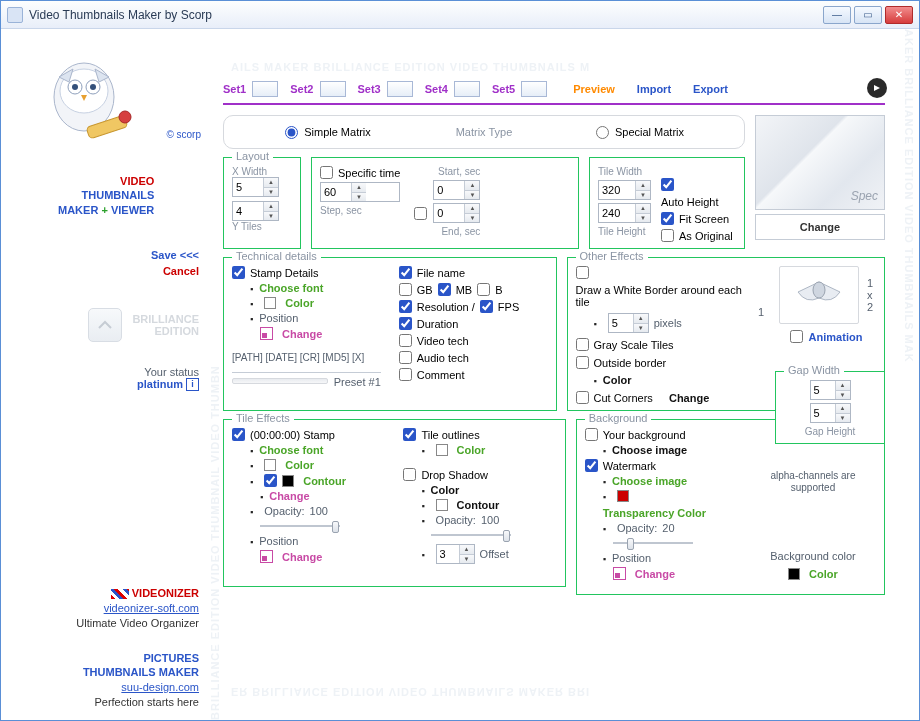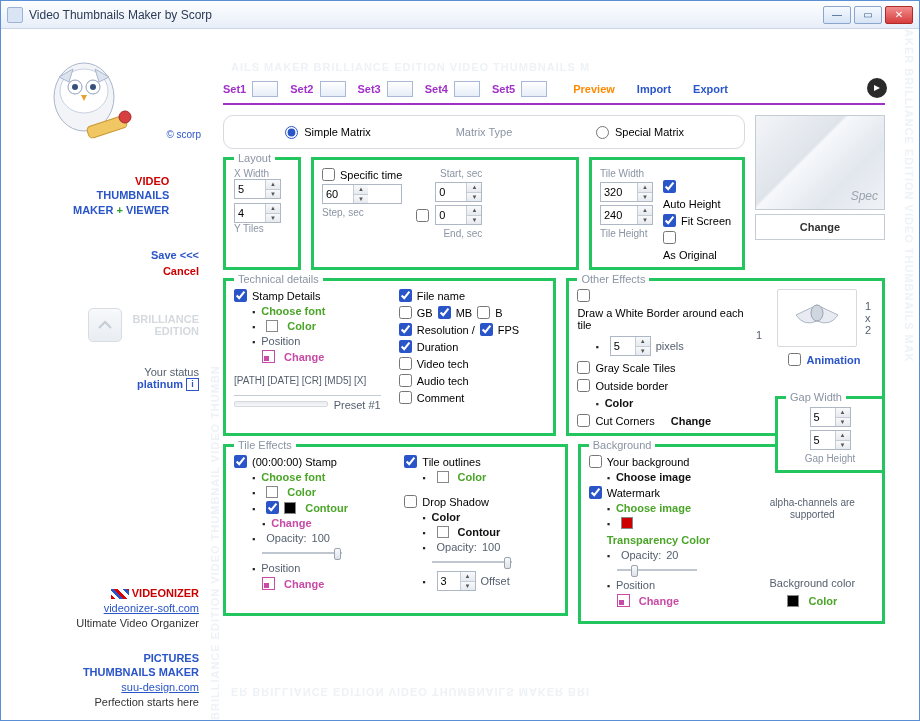--- a/index.html
+++ b/index.html
@@ -17,21 +17,21 @@
 .wm { position: absolute; inset: 0; pointer-events: none; color: #eef2f6; font-weight: bold; font-size: 28px; letter-spacing: 1px; overflow: hidden; }
 .wm .t { position: absolute; top: 32px; left: 230px; right: 0; white-space: nowrap; }
 .wm .b { position: absolute; bottom: 22px; left: 230px; right: 0; white-space: nowrap; transform: scaleY(-1); }
 .wm .l { position: absolute; top: 0; bottom: 0; left: 208px; width: 30px; writing-mode: vertical-rl; transform: rotate(180deg); white-space: nowrap; }
 .wm .r { position: absolute; top: 0; bottom: 0; right: 4px; width: 30px; writing-mode: vertical-rl; white-space: nowrap; }
 
 .sidebar { width: 210px; padding: 20px 12px 10px 18px; display: flex; flex-direction: column; align-items: flex-end; text-align: right; position: relative; z-index: 2; }
 .owl { width: 120px; height: 95px; align-self: flex-start; margin-left: 10px; position: relative; }
 .owl svg { width: 100%; height: 100%; }
 .scorp { color: #2a55c8; font-size: 10px; position: absolute; right: 10px; top: 100px; }
-.brand { align-self: flex-start; margin-left: 54px; margin-top: 30px; line-height: 1.3; }
+.brand { align-self: flex-start; margin-left: 39px; margin-top: 30px; line-height: 1.3; }
 .brand .v { color: #c00; font-weight: bold; }
 .brand .t2 { color: #2a55c8; font-weight: bold; }
 .brand .mv { color: #2a55c8; font-weight: bold; }
 .brand .plus { color: #2aa02a; font-weight: bold; }
 .savecancel { margin-top: 30px; line-height: 1.5; }
 .savecancel .save { color: #2a55c8; font-weight: bold; cursor: pointer; }
 .savecancel .cancel { color: #c00; font-weight: bold; cursor: pointer; }
 .editionrow { margin-top: 28px; display: flex; align-items: center; gap: 10px; }
 .upbtn { width: 34px; height: 34px; border: 1px solid #d8dde4; border-radius: 5px; background: linear-gradient(#f7f9fb,#e9edf2); display: flex; align-items: center; justify-content: center; color: #c6ccd4; cursor: pointer; }
 .edtext { color: #d5d9de; font-weight: bold; line-height: 1.1; font-size: 10px; }
@@ -50,21 +50,21 @@
 .tabs { display: flex; align-items: center; gap: 4px; margin-bottom: 6px; }
 .tabs .set { color: #a030c8; font-weight: bold; cursor: pointer; }
 .tabs .thumb { width: 26px; height: 16px; border: 1px solid #a8b8d6; background: linear-gradient(#fff,#e6eef8); margin: 0 8px 0 2px; cursor: pointer; }
 .tabs .prev { color: #ff8a00; font-weight: bold; margin-left: 14px; cursor: pointer; }
 .tabs .imp, .tabs .exp { color: #2a55c8; font-weight: bold; margin-left: 18px; cursor: pointer; }
 .tabline { height: 2px; background: #a030c8; margin-bottom: 10px; position: relative; }
 .gobtn { position: absolute; right: -2px; top: -25px; width: 20px; height: 20px; border-radius: 10px; background: #2a2a2a; color: #fff; display: flex; align-items: center; justify-content: center; font-size: 11px; cursor: pointer; }
 
 .row { display: flex; gap: 10px; }
 .panel { border: 1px solid #d6d9de; border-radius: 2px; padding: 8px; position: relative; margin-bottom: 8px; }
-.fieldset { border: 3px solid #22c55e; padding: 8px 8px 6px 8px; position: relative; margin-bottom: 8px; }
+.fieldset { border: 1px solid #22c55e; padding: 8px 8px 6px 8px; position: relative; margin-bottom: 8px; }
 .fieldset > .legend { position: absolute; top: -8px; left: 8px; background: #fff; padding: 0 4px; color: #8a94a3; }
 
 .matrixrow { display: flex; align-items: center; height: 34px; border-radius: 10px; }
 .matrixrow .opt { flex: 1; display: flex; align-items: center; justify-content: center; gap: 6px; }
 .matrixrow .mid { width: 120px; text-align: center; color: #8a94a3; }
 
 input[type=radio], input[type=checkbox] { width: 13px; height: 13px; accent-color: #2a55c8; cursor: pointer; vertical-align: middle; }
 label { cursor: pointer; }
 
 .spin { display: inline-flex; align-items: stretch; border: 1px solid #aeb7c4; height: 20px; background: #fff; }

